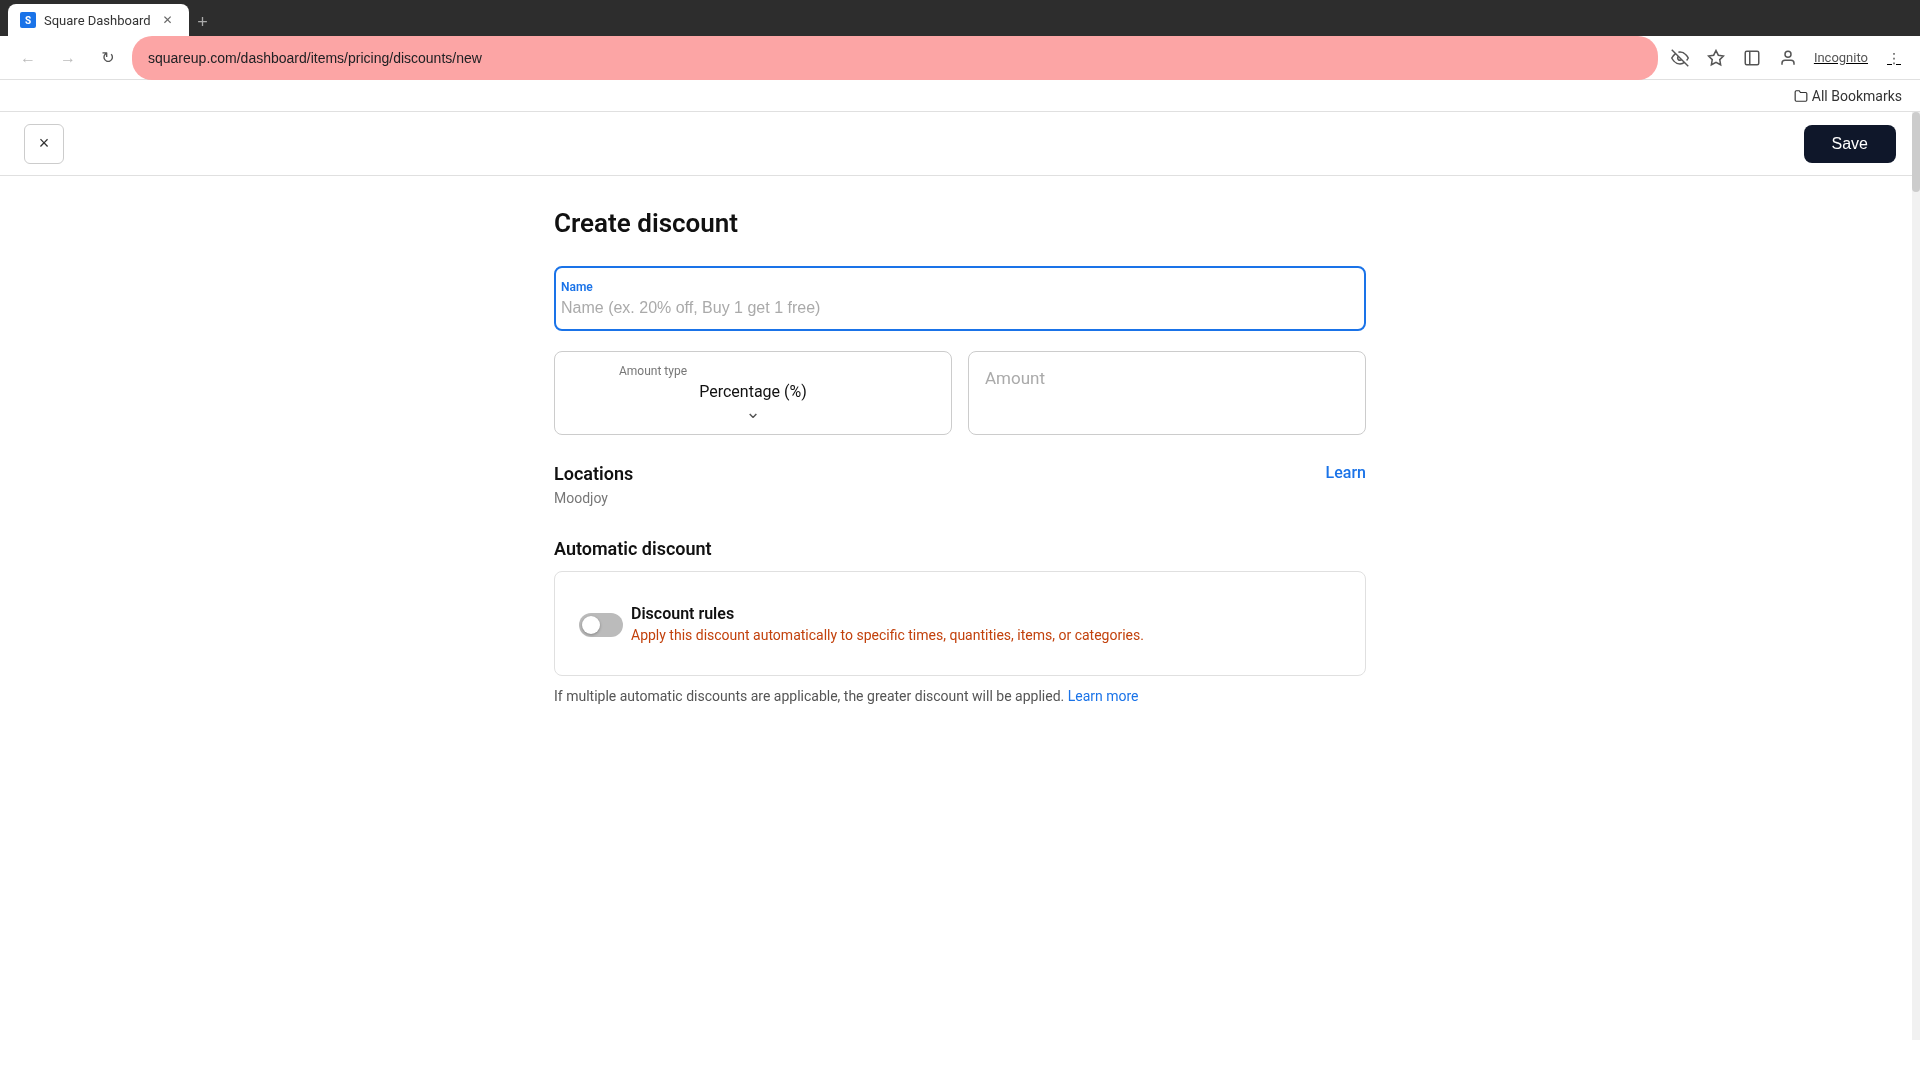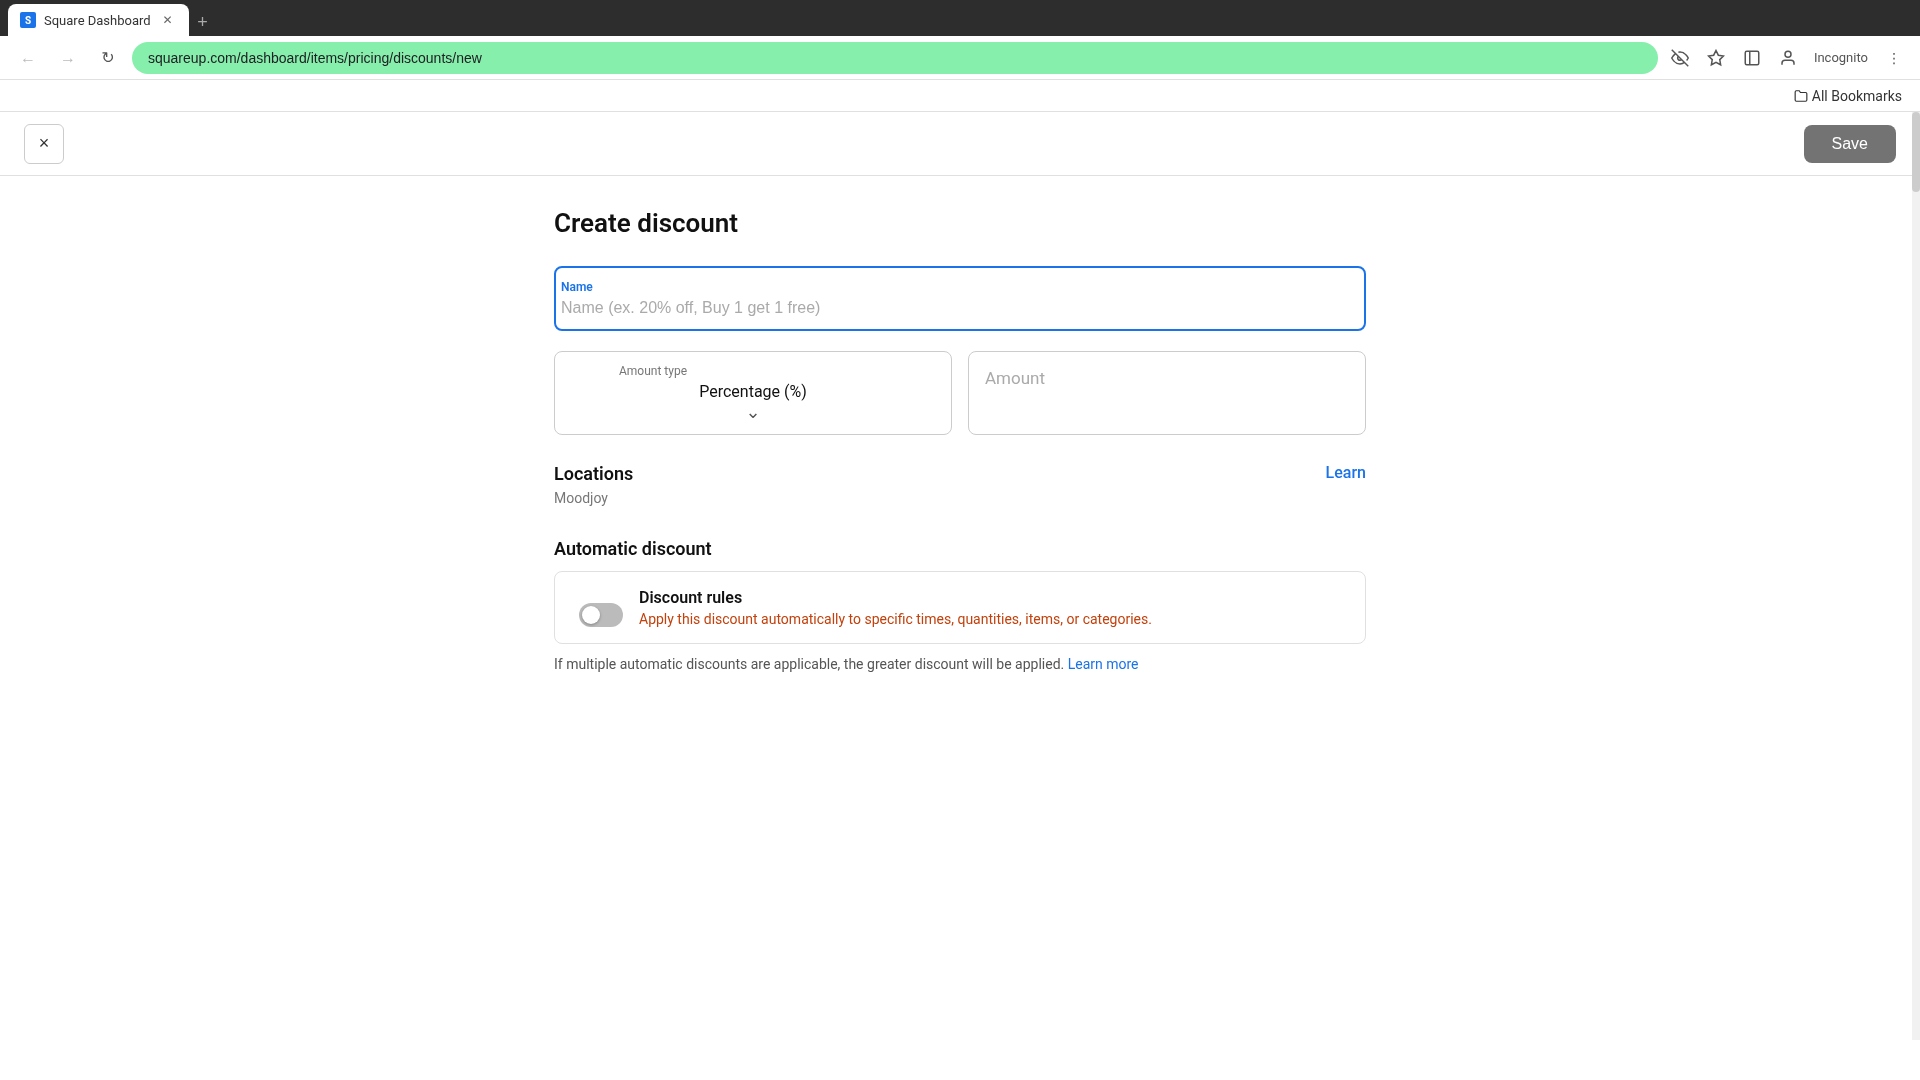--- a/index.html
+++ b/index.html
@@ -117,42 +117,43 @@
       border-radius: 50%;
     }
 
     .address-nav-btn.disabled {
       color: #bbb;
       cursor: default;
     }
 
     .address-input-wrap {
       flex: 1;
-      height: 32px;
-      background: #86efac;
+      height: 44px;
+      background: #fca5a5;
       border-radius: 20px;
       display: flex;
       align-items: center;
       padding: 0 16px;
       gap: 8px;
     }
 
     .address-url {
       flex: 1;
       font-size: 14px;
       color: #202124;
       border: none;
       background: none;
       outline: none;
     }
 
     .address-icons {
       display: flex;
       align-items: center;
       gap: 8px;
+      text-decoration: underline;
     }
 
     .address-icon-btn {
       width: 28px;
       height: 28px;
       background: none;
       border: none;
       cursor: pointer;
       display: flex;
       align-items: center;
@@ -212,21 +213,21 @@
       display: flex;
       align-items: center;
       justify-content: center;
       font-size: 18px;
       color: #333;
     }
 
     .save-btn {
       position: absolute;
       right: 24px;
-      background: #737373;
+      background: #0f172a;
       color: #fff;
       border: none;
       border-radius: 8px;
       padding: 10px 28px;
       font-size: 16px;
       font-weight: 500;
       cursor: pointer;
     }
 
     .form-area {
@@ -364,25 +365,25 @@
       cursor: pointer;
     }
 
     .automatic-discount-section {
       margin-bottom: 24px;
     }
 
     .discount-rules-card {
       border: 1px solid #e0e0e0;
       border-radius: 8px;
-      padding: 16px 24px;
+      padding: 32px 24px;
       margin-top: 12px;
       display: flex;
-      align-items: flex-end;
-      gap: 16px;
+      align-items: center;
+      gap: 8px;
     }
 
     .toggle-switch {
       position: relative;
       width: 44px;
       height: 24px;
       flex-shrink: 0;
       margin-top: 2px;
     }
 

